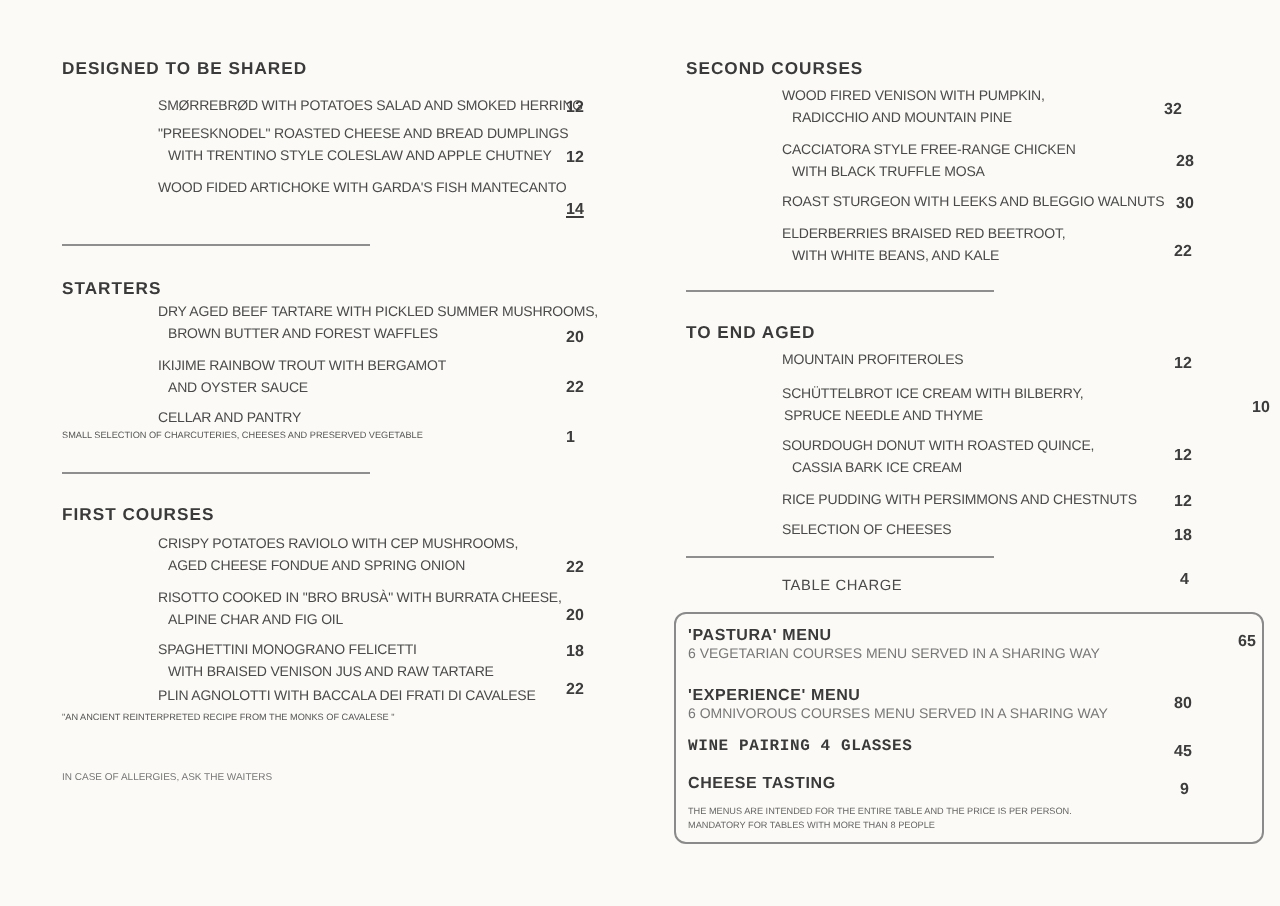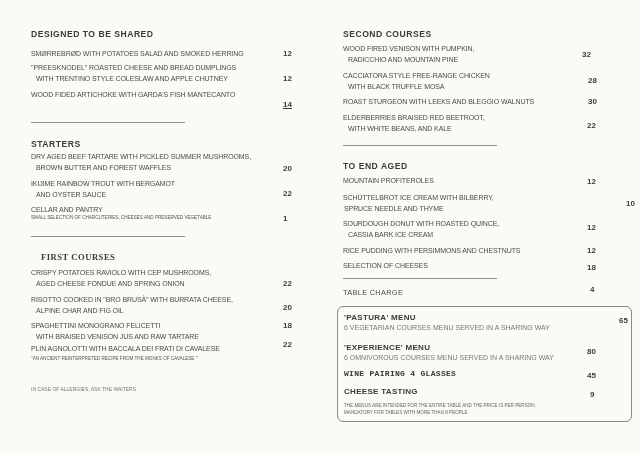--- a/index.html
+++ b/index.html
@@ -5,21 +5,21 @@
   html, body { margin:0; padding:0; }
   body {
     width:640px; height:453px; overflow:hidden;
     background:#fbfaf6;
     font-family:"Liberation Sans", sans-serif;
     color:#444;
     position:relative;
   }
   .abs { position:absolute; }
   .h { font-size:8.6px; font-weight:bold; letter-spacing:0.5px; color:#3a3a3a; }
-  .it { font-size:7px; color:#4a4a4a; letter-spacing:-0.1px; white-space:nowrap; line-height:11px; }
+  .it { font-size:7px; color:#4a4a4a; letter-spacing:-0.1px; white-space:nowrap; line-height:11px;margin-left:48px; }
   .it .ind { padding-left:5px; display:block; }
   .pr { font-size:8px; font-weight:bold; color:#3c3c3c; }
   .note { font-size:4.6px; color:#555; white-space:nowrap; }
   .rule { height:1px; background:#8e8e8e; }
   .box { border:1px solid #8a8a8a; border-radius:6px; }
   .bh { font-size:8px; font-weight:bold; color:#3a3a3a; letter-spacing:0.3px; }
   .sub { font-size:7px; color:#777; }
 </style>
 </head>
 <body>
@@ -44,21 +44,21 @@
 
 <div class="abs it" style="left:31px;top:178px;"><span>IKIJIME RAINBOW TROUT WITH BERGAMOT</span><span class="ind">AND OYSTER SAUCE</span></div>
 <div class="abs pr" style="left:283px;top:189px;">22</div>
 
 <div class="abs it" style="left:31px;top:204px;"><span>CELLAR AND PANTRY</span></div>
 <div class="abs note" style="left:31px;top:215px;">SMALL SELECTION OF CHARCUTERIES, CHEESES AND PRESERVED VEGETABLE</div>
 <div class="abs pr" style="left:283px;top:214px;">1</div>
 
 <div class="abs rule" style="left:31px;top:236px;width:154px;"></div>
 
-<div class="abs h" style="left:41px;top:252px;font-family:Liberation Serif, serif;">FIRST COURSES</div>
+<div class="abs h" style="left:31px;top:252px;">FIRST COURSES</div>
 
 <div class="abs it" style="left:31px;top:267px;"><span>CRISPY POTATOES RAVIOLO WITH CEP MUSHROOMS,</span><span class="ind">AGED CHEESE FONDUE AND SPRING ONION</span></div>
 <div class="abs pr" style="left:283px;top:279px;">22</div>
 
 <div class="abs it" style="left:31px;top:294px;"><span>RISOTTO COOKED IN "BRO BRUSÀ" WITH BURRATA CHEESE,</span><span class="ind">ALPINE CHAR AND FIG OIL</span></div>
 <div class="abs pr" style="left:283px;top:303px;">20</div>
 
 <div class="abs it" style="left:31px;top:320px;"><span>SPAGHETTINI MONOGRANO FELICETTI</span><span class="ind">WITH BRAISED VENISON JUS AND RAW TARTARE</span></div>
 <div class="abs pr" style="left:283px;top:321px;">18</div>
 

